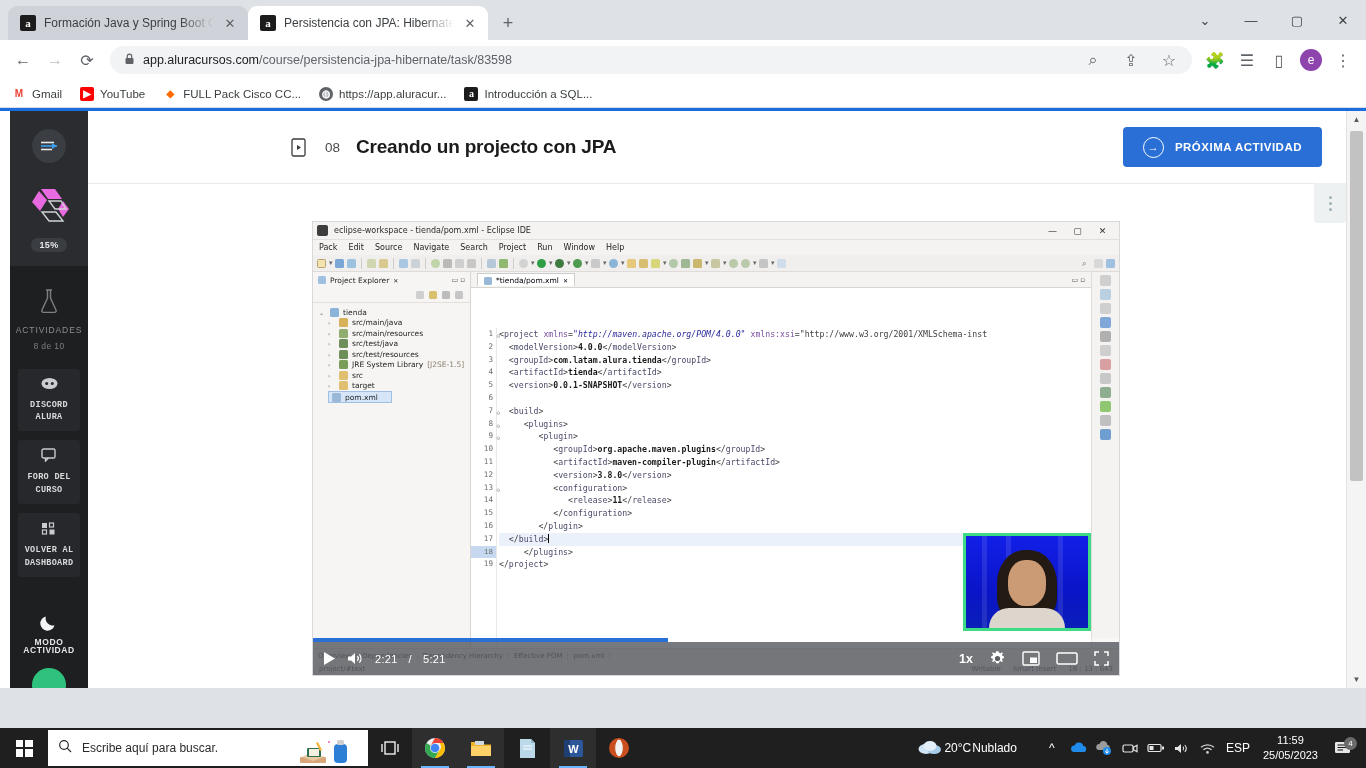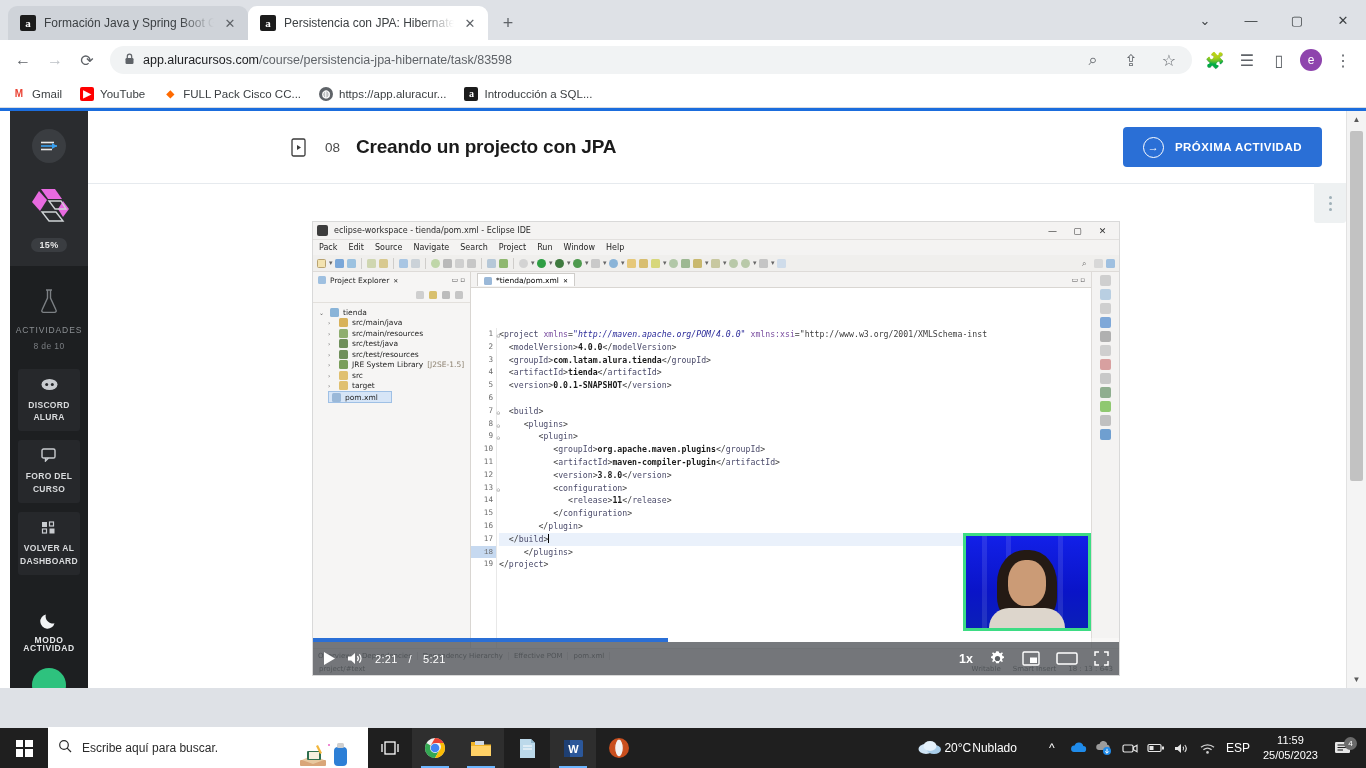--- a/index.html
+++ b/index.html
@@ -74,21 +74,21 @@
   .rail-burger { width: 34px; height: 34px; border-radius: 50%; background: #3a3d41;
                  display: flex; align-items: center; justify-content: center; }
   .prog-wrap { display: flex; flex-direction: column; align-items: center; gap: 7px; }
   .prog-pill { background: #3a3d41; color: #e6e6e6; font-size: 9px; font-weight: bold;
                padding: 2px 9px; border-radius: 9px; letter-spacing: .3px; }
   .rail-sec { padding: 22px 0 10px; display: flex; flex-direction: column; align-items: center; }
   .rail-lbl { color: #8b8f93; font-size: 8.5px; letter-spacing: .9px; text-align: center; line-height: 1.5; }
   .rail-lbl.sub { color: #7a7e82; letter-spacing: .4px; }
   .rail-btns { display: flex; flex-direction: column; align-items: center; gap: 9px; margin-top: 16px; }
   .rail-btn { width: 62px; background: #26282b; border-radius: 3px; padding: 8px 3px;
-              display: flex; flex-direction: column; align-items: center; gap: 5px; }
+              display: flex; flex-direction: column; align-items: center; gap: 5px; font-family: Liberation Mono, monospace; }
   .rail-btn .t { color: #d8dadc; font-size: 8.5px; font-weight: bold; text-align: center; line-height: 1.35; letter-spacing: .3px; }
   .rail-night { margin-top: 34px; display: flex; flex-direction: column; align-items: center; gap: 0; }
   .rail-night .t { color: #e4e6e8; font-size: 8.5px; font-weight: bold; text-align: center; line-height: 1.35; letter-spacing: .6px; }
   .rail-avatar { position: absolute; left: 50%; transform: translateX(-50%); bottom: -14px;
                  width: 34px; height: 34px; border-radius: 50%; background: #2ec27e; }
 
   
   .content { position: absolute; left: 88px; right: 20px; top: 3px; bottom: 0; background: #fff; overflow: hidden; }
   .actvhead { height: 72px; display: flex; align-items: center; padding: 0 24px 0 0; }
   .act-icon { width: 30px; margin-left: 195px; display: flex; justify-content: center; color: #3a3a3a; }
@@ -204,21 +204,21 @@
   .pscroll .thumb { position: absolute; left: 3px; right: 3px; top: 20px; height: 350px;
                     background: #c2c2c2; border-radius: 2px; }
 
   
   .taskbar { position: absolute; left: 0; right: 0; bottom: 0; height: 40px; background: #1f1f1f;
              display: flex; align-items: center; }
   .start { width: 48px; height: 40px; display: flex; align-items: center; justify-content: center; }
   .winlogo { width: 17px; height: 17px; display: grid; grid-template-columns: 1fr 1fr;
              grid-template-rows: 1fr 1fr; gap: 2px; }
   .winlogo i { background: #fff; display: block; }
-  .searchbox { width: 320px; height: 42px; background: #fff; display: flex; align-items: center;
+  .searchbox { width: 320px; height: 36px; background: #fff; display: flex; align-items: center;
                gap: 10px; padding: 0 10px; position: relative; overflow: hidden; }
   .searchbox .ph { font-size: 12px; color: #2b2b2b; }
   .sb-deco { position: absolute; right: 8px; bottom: 0; display: flex; align-items: flex-end; gap: 2px; }
   .tb-task { width: 44px; height: 40px; display: flex; align-items: center; justify-content: center; }
   .tb-app { width: 46px; height: 40px; display: flex; align-items: center; justify-content: center;
             position: relative; }
   .tb-app.active { background: #2e2e2e; }
   .tb-app.active::after { content: ''; position: absolute; left: 9px; right: 9px; bottom: 0;
                           height: 2.5px; background: #6cb6ff; }
   .tray { margin-left: auto; display: flex; align-items: center; gap: 0; padding-right: 6px; color: #fff; }

